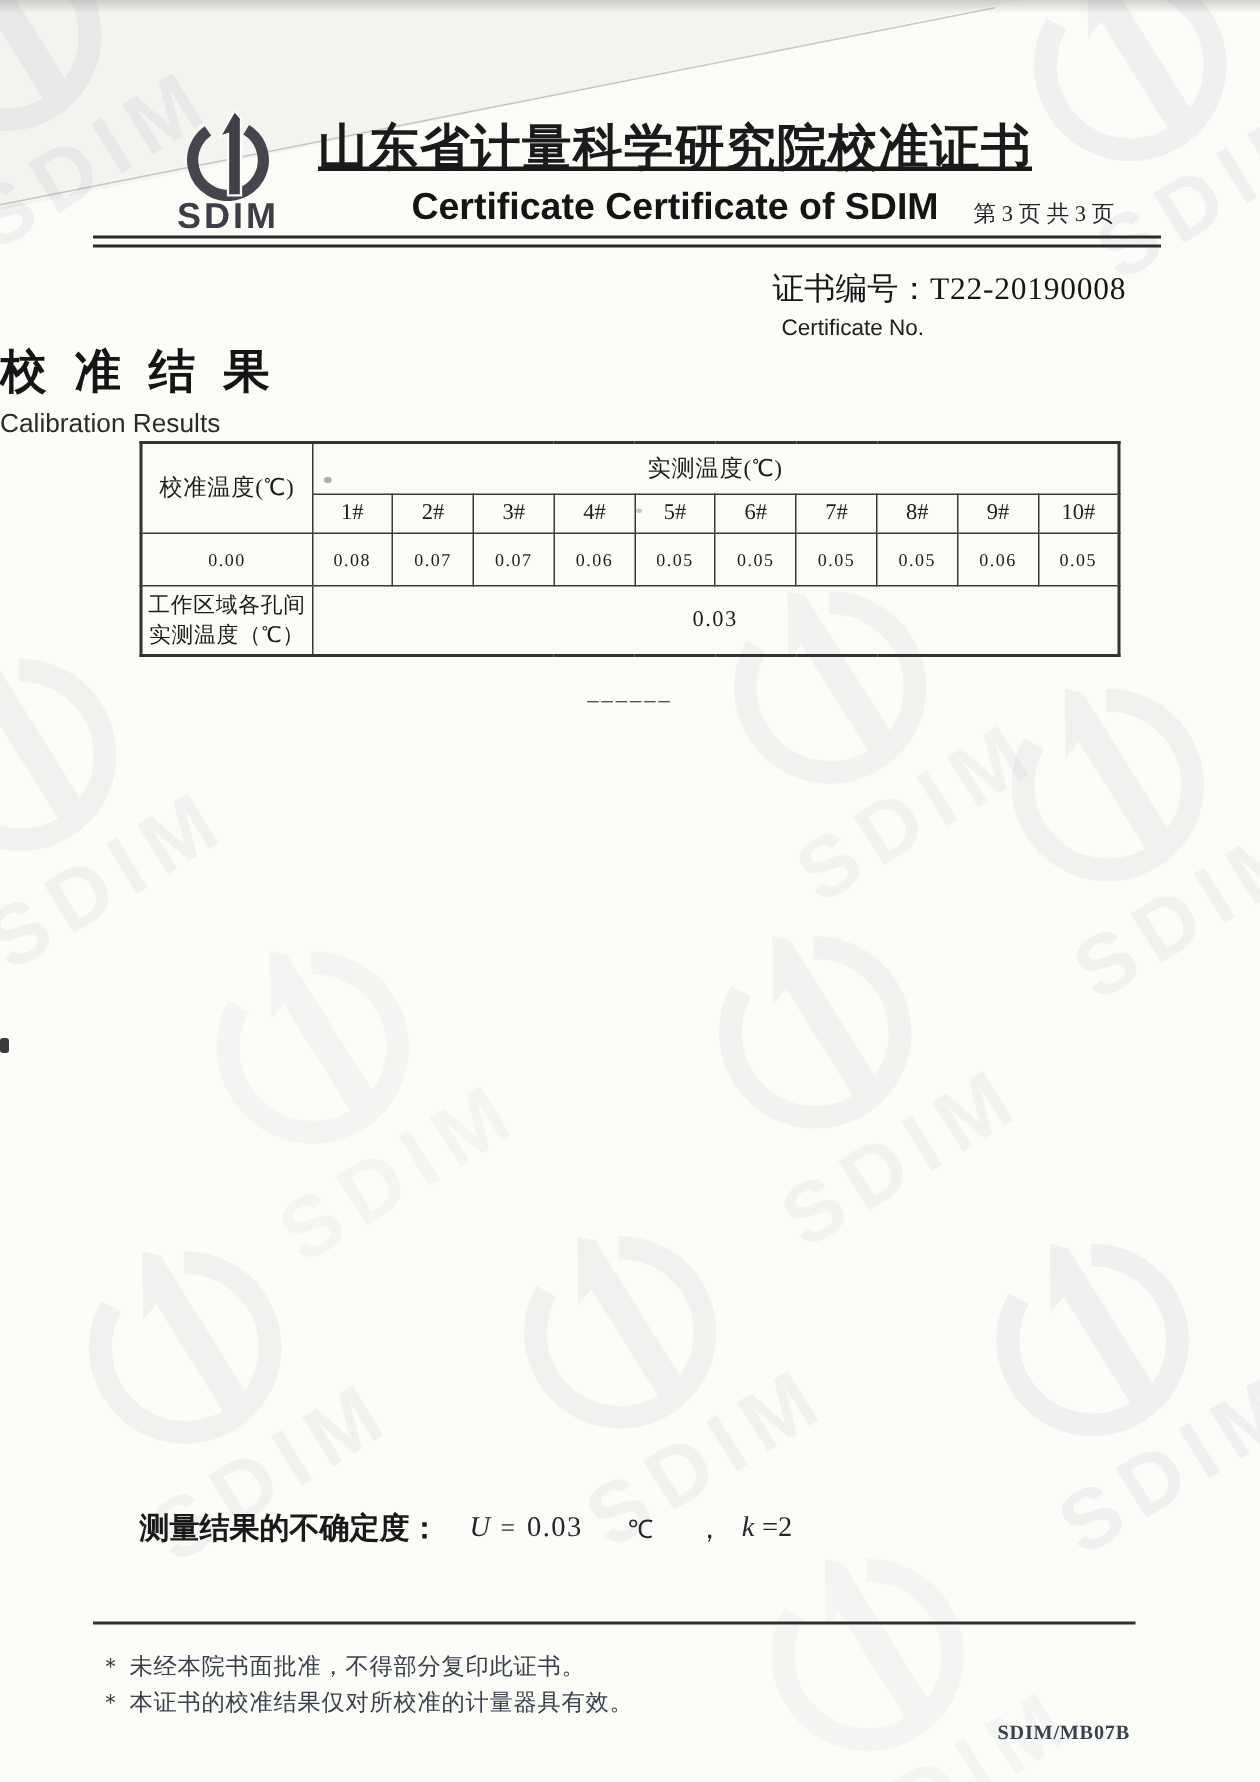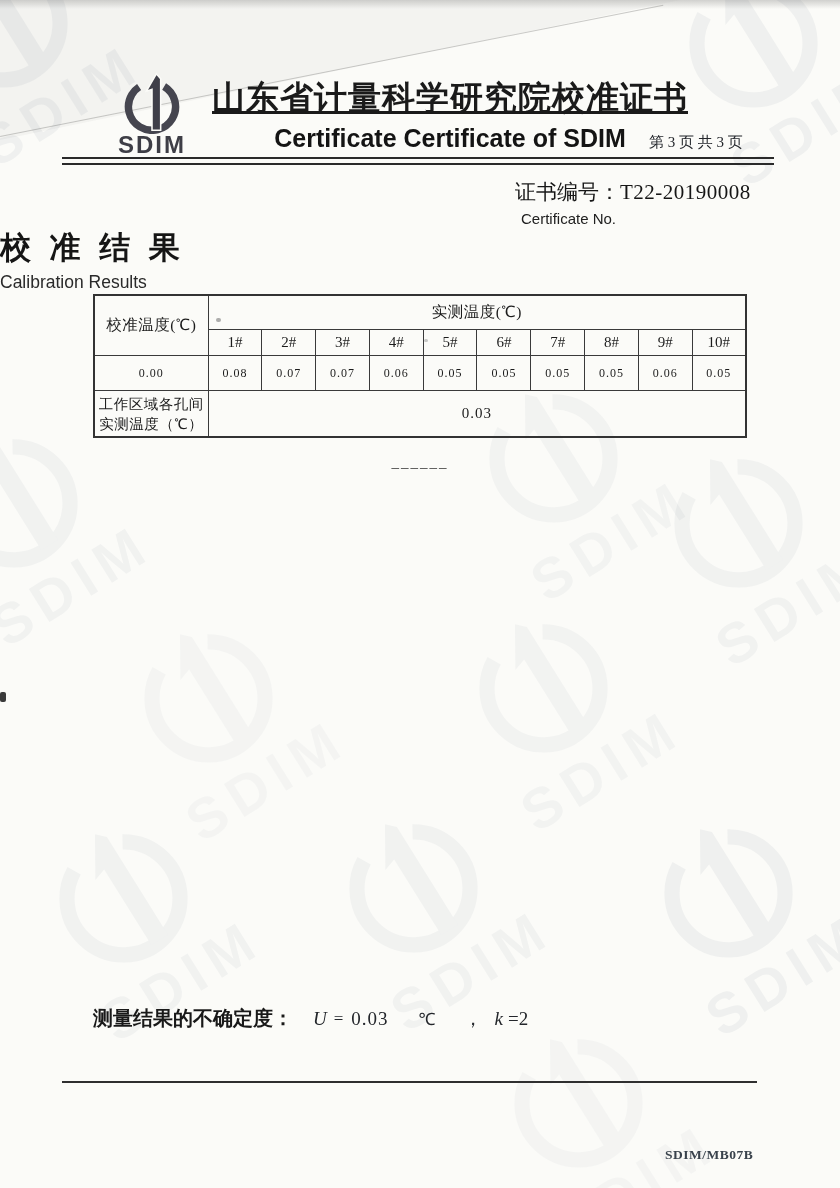--- a/index.html
+++ b/index.html
@@ -220,15 +220,19 @@
       <span class="unc-eq">=</span>
       <span class="unc-val">0.03</span>
       <span class="unc-unit">℃</span>
       <span class="unc-comma">，</span>
       <span class="unc-k">k</span>
       <span class="unc-k2">=2</span>
     </div>
   </div>
 
   <div class="bottom-rule"></div>
+  <div class="footnotes">
+    <div>＊ 未经本院书面批准，不得部分复印此证书。</div>
+    <div>＊ 本证书的校准结果仅对所校准的计量器具有效。</div>
+  </div>
   <div class="form-code">SDIM/MB07B</div>
 
 </div>
 
 </body></html>

